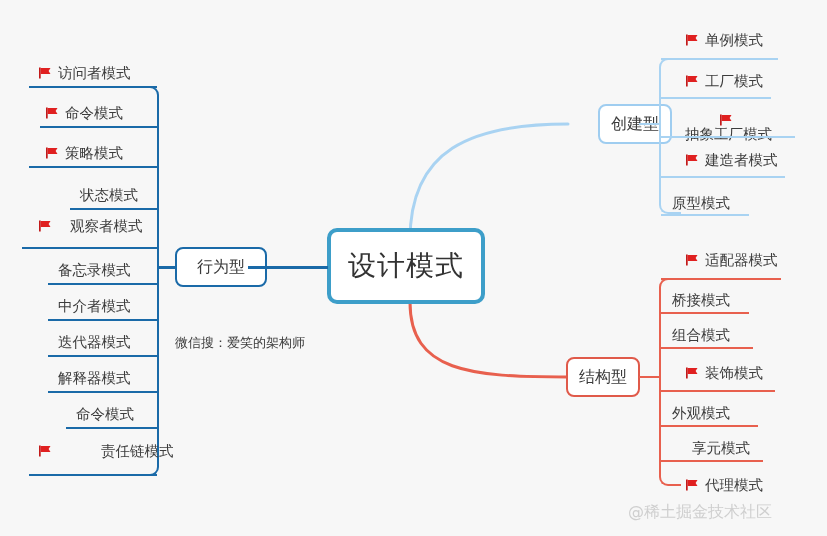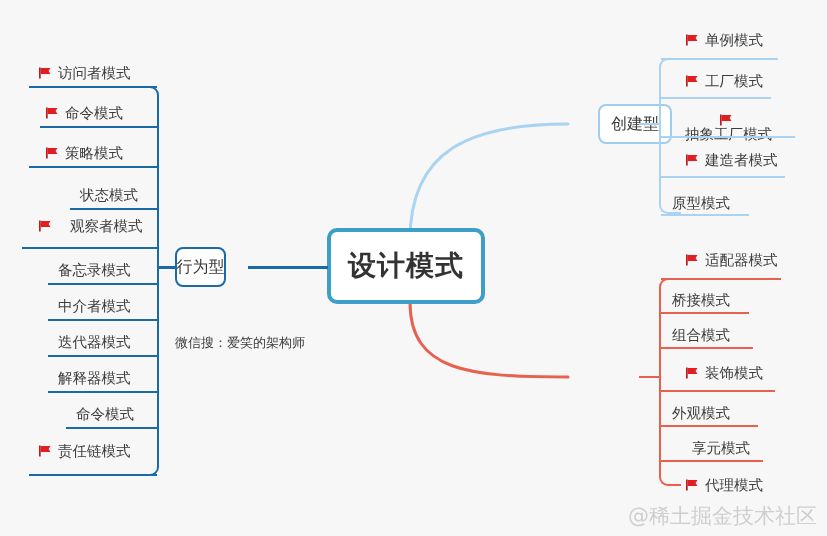--- a/index.html
+++ b/index.html
@@ -20,21 +20,20 @@
     box-sizing:border-box;
     color:#3a3a3a;
     white-space:nowrap;
   }
   .node.root{
     border:4px solid #3d9ec9;
     border-radius:10px;
     font-size:28px;
     letter-spacing:1px;
     color:#333;
-    font-weight:bold;
   }
   .node.branch{
     border:2px solid #1a6aa8;
     font-size:16px;
   }
   .node.branch.blue-light{border-color:#9fcdf0;}
   .node.branch.red{border-color:#e05a4a;}
 
   .item{
     position:absolute;
@@ -89,40 +88,40 @@
   .c-red{border-top:2px solid #e8604e;}
 
   .caption{
     position:absolute;
     font-size:13px;
     color:#3c3c3c;
     white-space:nowrap;
   }
   .watermark{
     position:absolute;
-    font-size:21px;
+    font-size:16px;
     color:#cfcfcf;
     white-space:nowrap;
   }
 </style>
 </head>
 <body>
 
 <div id="stage">
 
   <svg id="links" viewBox="0 0 827 536">
     <path d="M 410,240 C 410,150 470,124 568,124" fill="none" stroke="#a9d3f2" stroke-width="3" stroke-linecap="round"></path>
     <path d="M 410,302 C 410,372 470,377 568,377" fill="none" stroke="#e8604e" stroke-width="3" stroke-linecap="round"></path>
   </svg>
 
   <div class="node root" style="left:327px;top:228px;width:158px;height:76px;">
     <span>设计模式</span>
   </div>
 
-  <div class="node branch" style="left:175px;top:247px;width:51px;height:40px;">
+  <div class="node branch" style="left:175px;top:247px;width:92px;height:40px;">
     <span>行为型</span>
   </div>
   <div class="connector c-blue" style="left:248px;top:266px;width:80px;"></div>
   <div class="connector c-blue" style="left:157px;top:266px;width:20px;"></div>
 
   <div class="spine left" style="left:137px;top:86px;width:22px;height:390px;"></div>
 
   <div class="item" style="left:38px;top:66px;">
     <span class="flag">
         <svg width="14" height="14" viewBox="0 0 14 14">
@@ -190,21 +189,21 @@
   <div class="item" style="left:58px;top:371px;">
     <span>解释器模式</span>
   </div>
   <div class="uline u-blue" style="left:48px;top:391px;width:109px;"></div>
 
   <div class="item" style="left:76px;top:407px;">
     <span>命令模式</span>
   </div>
   <div class="uline u-blue" style="left:66px;top:427px;width:91px;"></div>
 
-  <div class="item" style="left:38px;top:444px;">
+  <div class="item" style="left:38px;top:444px;gap:43px;">
     <span class="flag">
         <svg width="14" height="14" viewBox="0 0 14 14">
           <rect x="1" y="1.5" width="1.7" height="11" fill="#c21a1a"></rect>
           <path d="M2.7 2 L12.5 2 L10.6 5 L12.5 8 L2.7 8 Z" fill="#e02020"></path>
         </svg>
       </span>
     <span>责任链模式</span>
   </div>
   <div class="uline u-blue" style="left:29px;top:474px;width:128px;"></div>
 
@@ -257,20 +256,23 @@
       </span>
     <span>建造者模式</span>
   </div>
   <div class="uline u-bluelight" style="left:661px;top:176px;width:124px;"></div>
 
   <div class="item" style="left:672px;top:196px;">
     <span>原型模式</span>
   </div>
   <div class="uline u-bluelight" style="left:661px;top:214px;width:88px;"></div>
 
+  <div class="node branch red" style="left:566px;top:357px;width:74px;height:40px;">
+    <span>结构型</span>
+  </div>
   <div class="connector c-red" style="left:639px;top:376px;width:22px;"></div>
 
   <div class="spine right-red" style="left:659px;top:278px;width:22px;height:208px;"></div>
 
   <div class="item" style="left:685px;top:253px;">
     <span class="flag">
         <svg width="14" height="14" viewBox="0 0 14 14">
           <rect x="1" y="1.5" width="1.7" height="11" fill="#c21a1a"></rect>
           <path d="M2.7 2 L12.5 2 L10.6 5 L12.5 8 L2.7 8 Z" fill="#e02020"></path>
         </svg>

